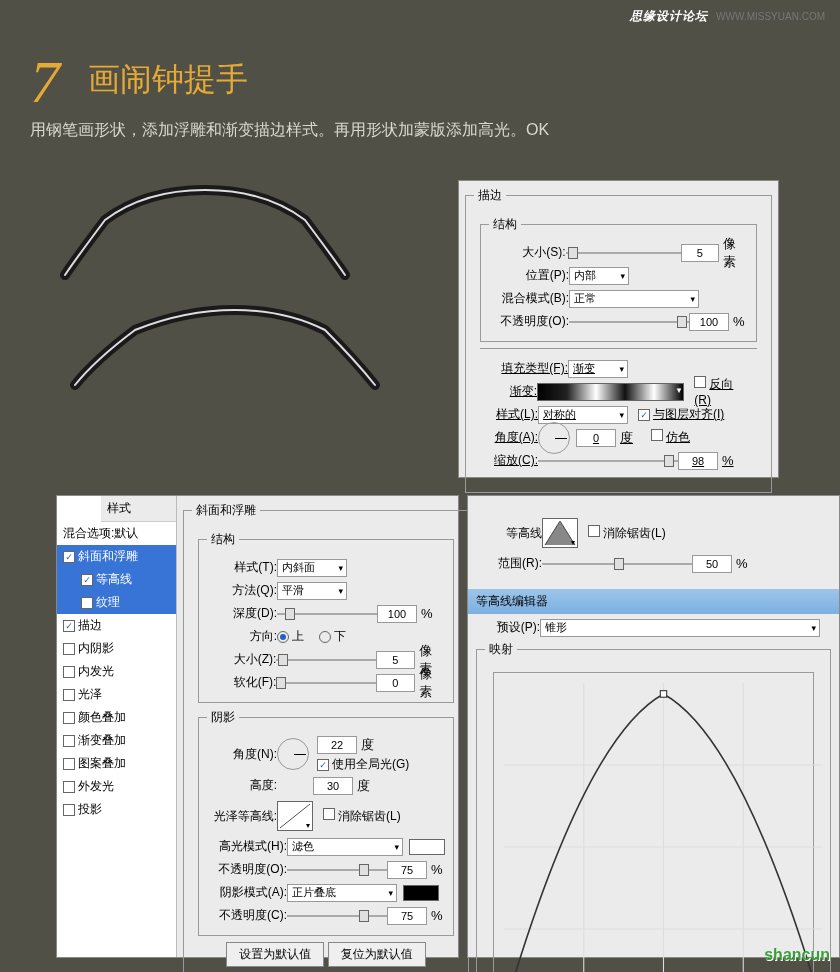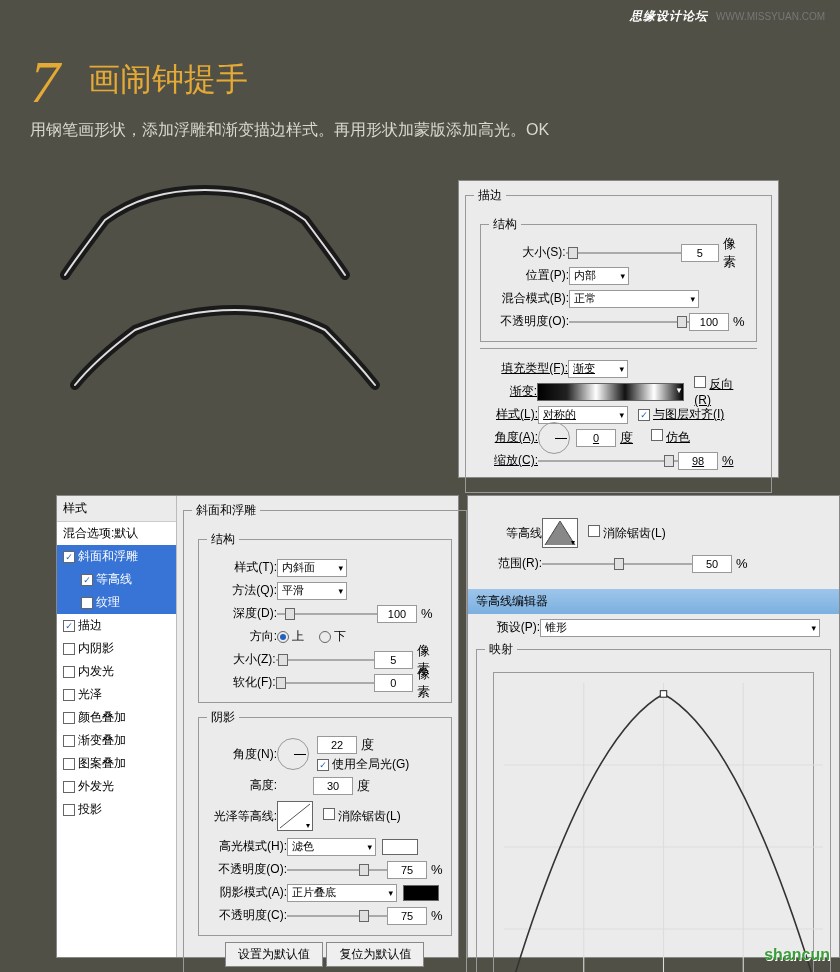--- a/index.html
+++ b/index.html
@@ -26,21 +26,21 @@
 .thumb{position:absolute;top:2px;width:10px;height:12px;background:#e0e0e0;border:1px solid #666;}
 .num{width:40px;height:18px;background:#fff;border:1px solid #999;text-align:center;font-size:11px;line-height:16px;}
 .unit{margin-left:4px;font-size:13px;}
 .select{height:18px;background:#fff;border:1px solid #999;display:inline-flex;align-items:center;padding:0 4px;font-size:11px;position:relative;}
 .select::after{content:"▾";position:absolute;right:3px;font-size:9px;}
 .chk{width:12px;height:12px;background:#fff;border:1px solid #666;display:inline-flex;align-items:center;justify-content:center;font-size:9px;color:#2060c0;margin-right:3px;}
 .radio{width:12px;height:12px;border:1px solid #666;border-radius:50%;display:inline-flex;align-items:center;justify-content:center;margin-right:3px;}
 .radio.on::after{content:"";width:6px;height:6px;background:#2060c0;border-radius:50%;}
 
 .styles-list{position:absolute;top:0;left:0;width:120px;height:100%;background:#fff;border-right:1px solid #bbb;}
-.list-hdr{background:#ebebeb;padding:4px 6px;border-bottom:1px solid #ccc;font-size:12px;}
+.list-hdr{background:#ebebeb;padding:4px 6px;border-bottom:1px solid #ccc;font-size:12px;margin-left:44px;}
 .list-item{padding:3px 6px;font-size:12px;display:flex;align-items:center;}
 .list-item.sel{background:#3874d6;color:#fff;}
 .list-item.group{font-weight:normal;}
 .list-item .chk{flex-shrink:0;}
 .sub{padding-left:24px;}
 
 .styles-content{margin-left:120px;height:100%;}
 .contour-swatch{width:36px;height:30px;background:#fff;border:1px solid #666;position:relative;display:inline-block;}
 .contour-swatch::after{content:"▾";position:absolute;right:2px;bottom:0;font-size:8px;}
 .gradient-swatch{width:150px;height:18px;background:linear-gradient(to right,#000,#222,#fff,#111,#fff,#000);border:1px solid #666;position:relative;display:inline-block;}
@@ -261,21 +261,21 @@
           </div>
         <div class="row" style="height:34px">
             <span class="lbl" style="width:70px">光泽等高线:</span>
             <span class="contour-swatch"><svg width="34" height="28">
                 <path d="M2 26 L32 2" stroke="#555" fill="none"></path>
               </svg></span>
             <span style="margin-left:10px"><span class="chk"></span><span>消除锯齿(L)</span></span>
           </div>
         <div class="row">
             <span class="lbl" style="width:80px">高光模式(H):</span>
-            <span class="select" style="width:89px">滤色</span>
+            <span class="select" style="width:116px">滤色</span>
             <span class="color-sw" style="background:#fff;margin-left:6px"></span>
           </div>
         <div class="row">
             <span class="lbl" style="width:80px">不透明度(O):</span>
             <span class="slider" style="width:100px">
               <span class="thumb" style="left:72px"></span>
             </span>
             <span class="num">75</span>
             <span class="unit">%</span>
           </div>

